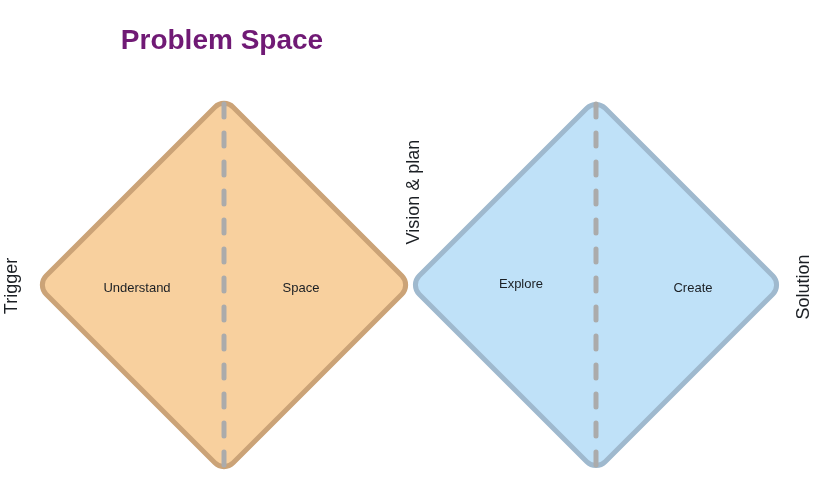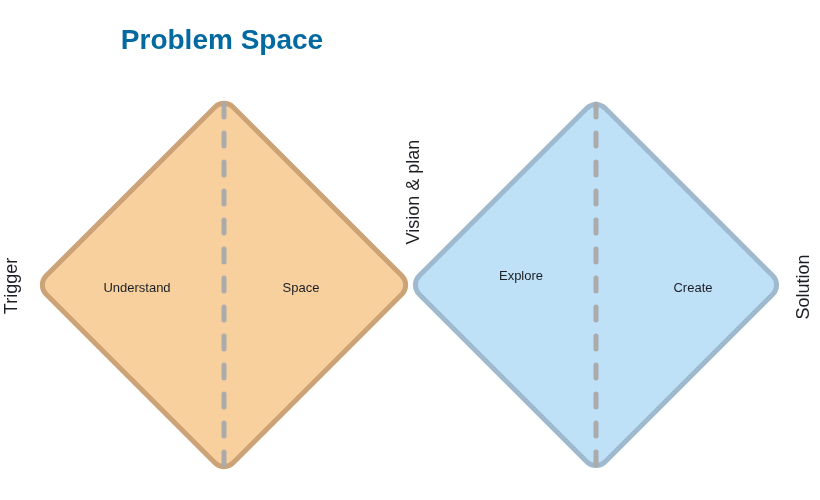--- a/index.html
+++ b/index.html
@@ -18,38 +18,38 @@
   .stage svg {
     position: absolute;
     left: 0;
     top: 0;
   }
   .space-title {
     position: absolute;
     transform: translate(-50%, -50%);
     font-size: 28px;
     font-weight: 700;
-    color: #0369a1;
+    color: #701a75;
     white-space: nowrap;
     margin: 0;
   }
   .title-left  { left: 222px; top: 40px; }
   .title-right { left: 597px; top: 40px; }
 
   .phase-label {
     position: absolute;
     transform: translate(-50%, -50%);
     font-size: 13px;
     font-weight: 500;
     color: #1b1f24;
     white-space: nowrap;
   }
   .phase-understand { left: 137px; top: 287px; }
   .phase-define     { left: 301px; top: 287px; }
-  .phase-explore    { left: 521px; top: 275px; }
+  .phase-explore    { left: 521px; top: 283px; }
   .phase-create     { left: 669px; top: 287px; margin-left: 24px; }
 
   .milestone-label {
     position: absolute;
     transform: translate(-50%, -50%) rotate(-90deg);
     font-size: 18px;
     font-weight: 500;
     color: #1b1f24;
     white-space: nowrap;
   }

